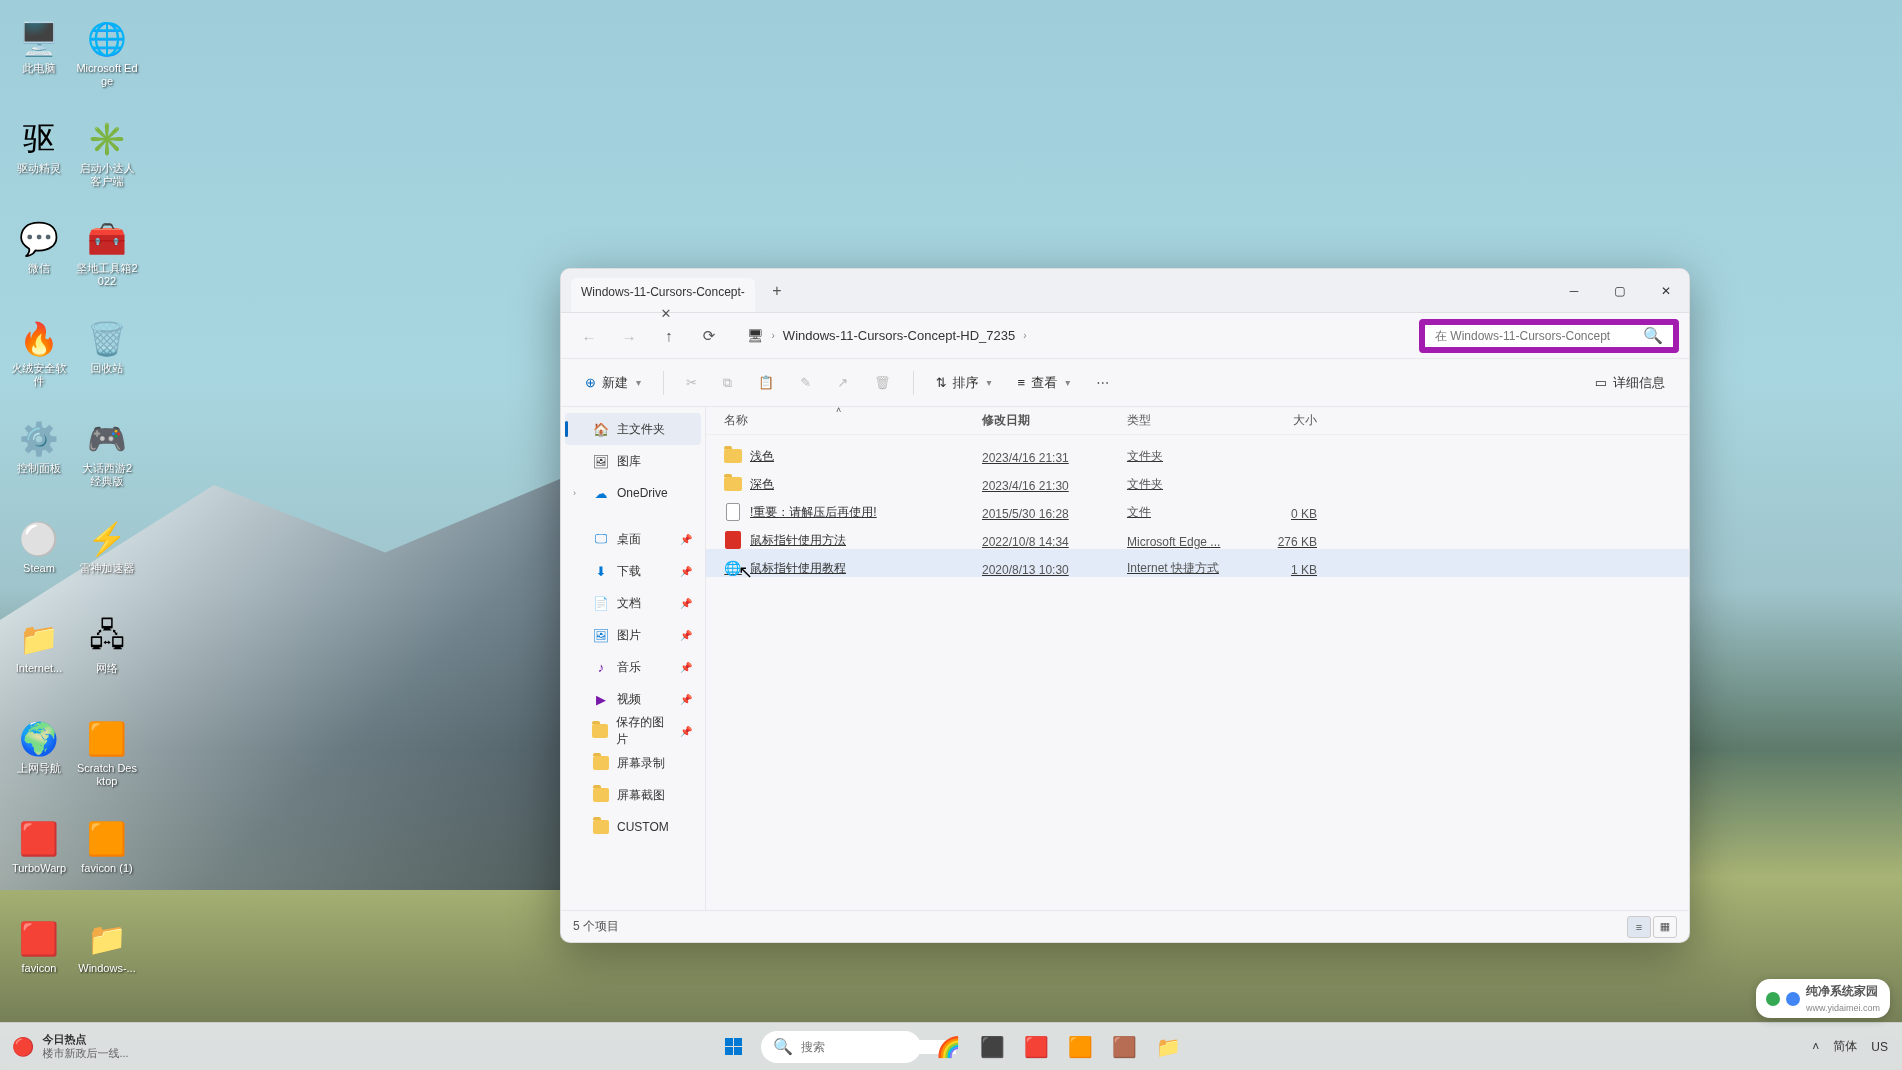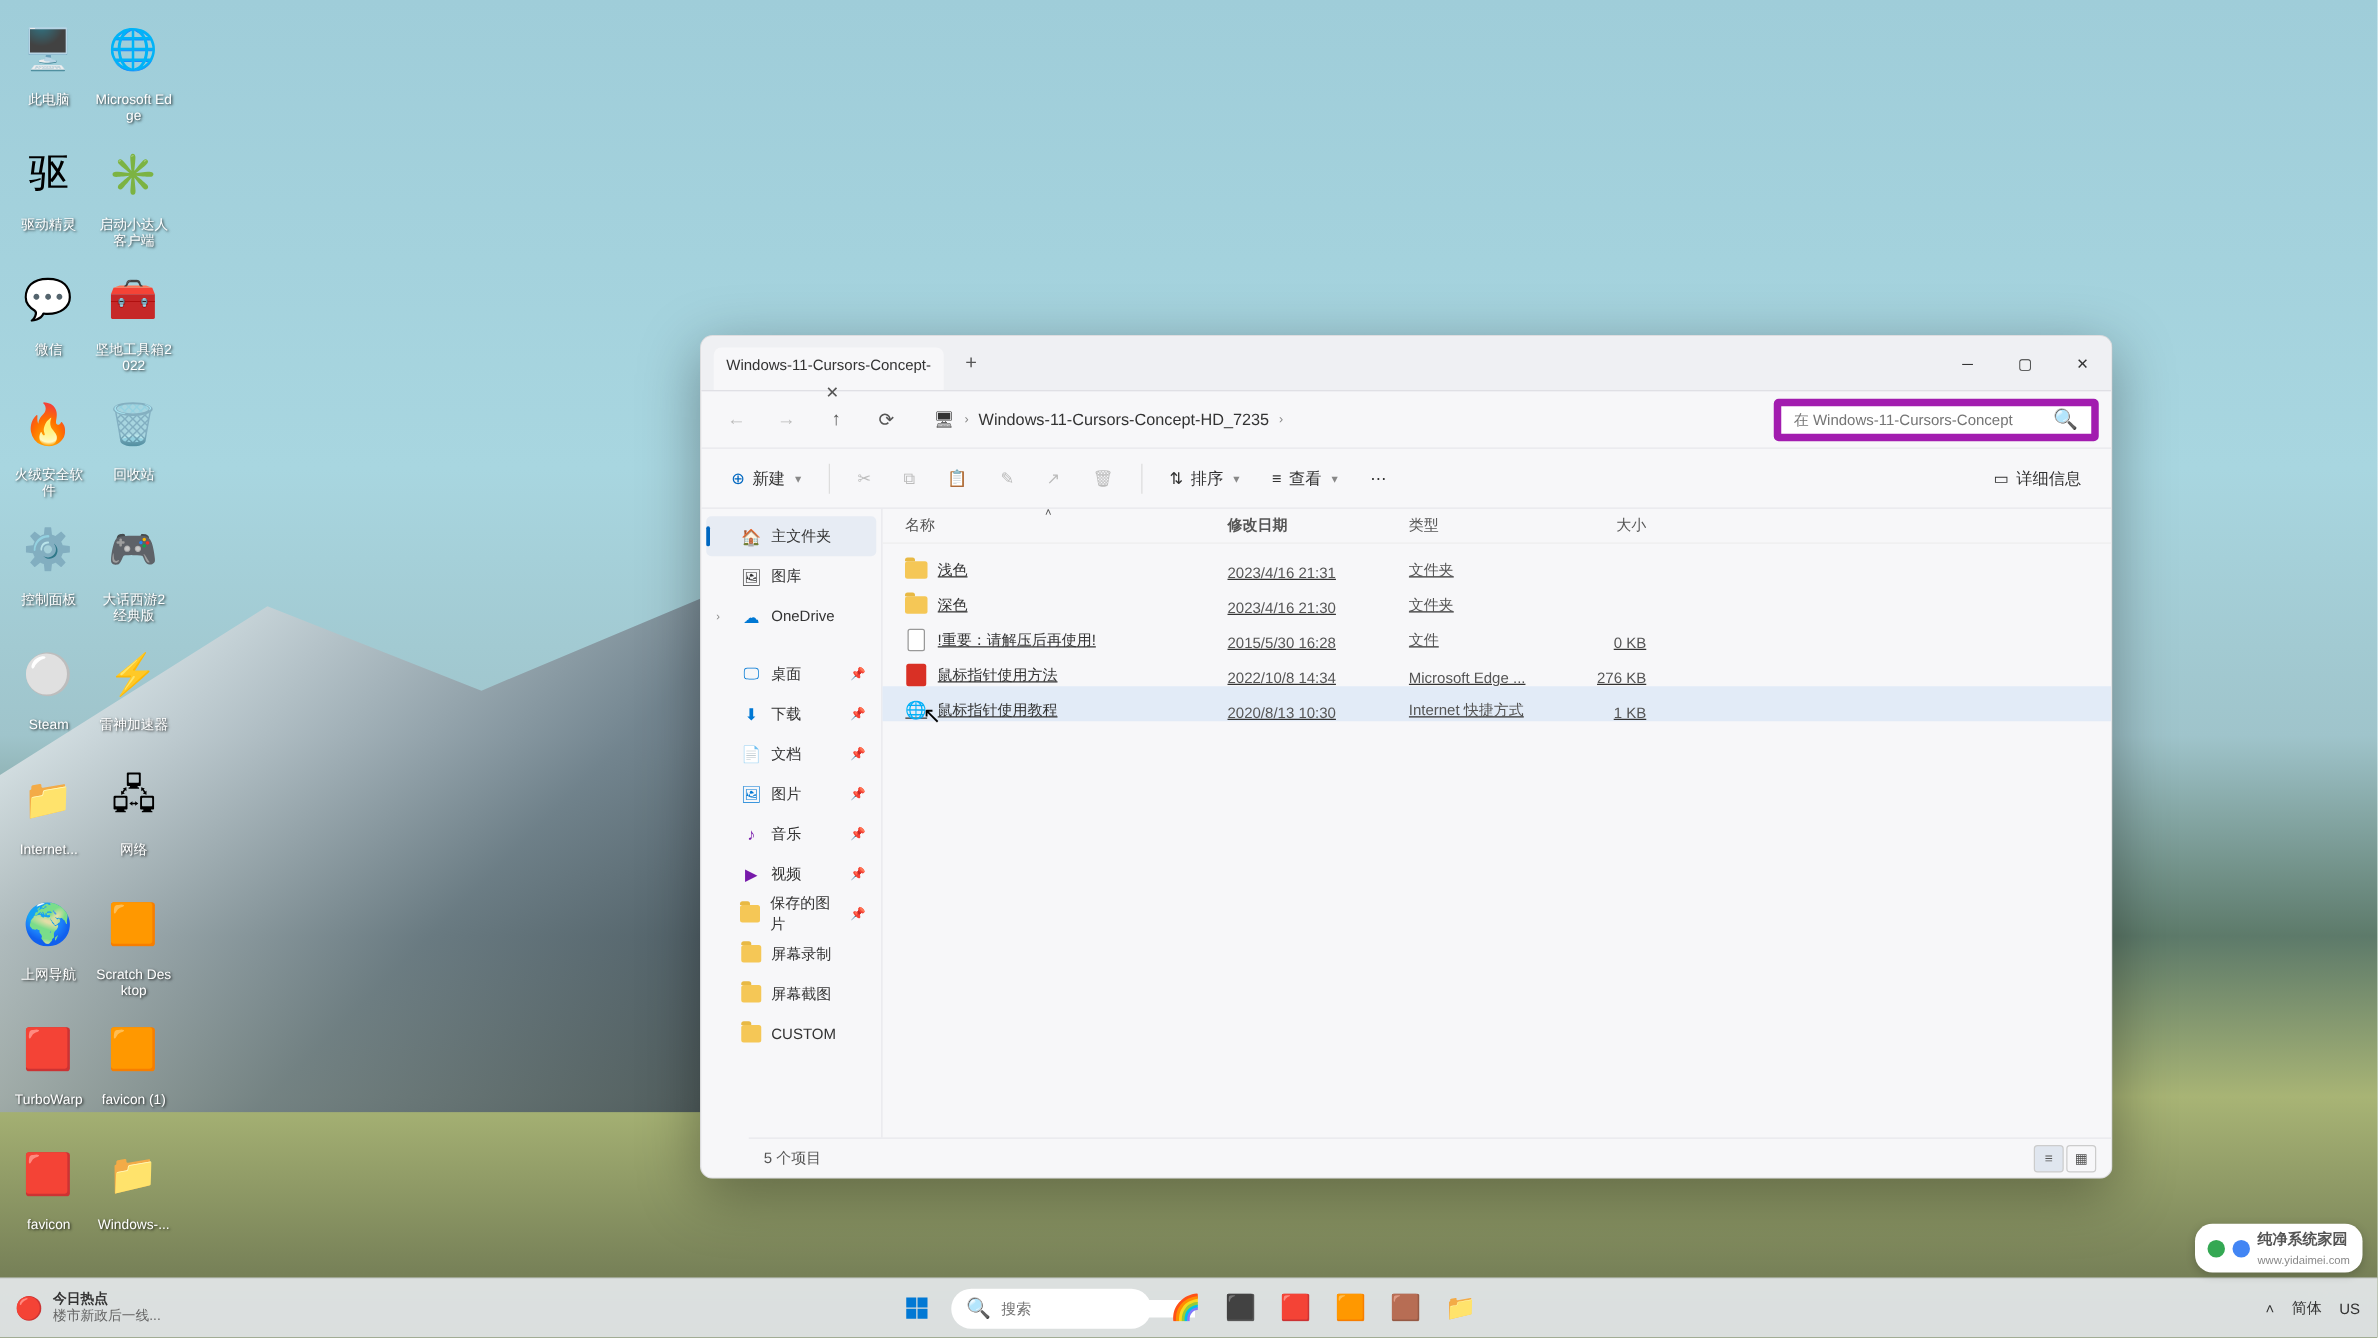--- a/index.html
+++ b/index.html
@@ -3,21 +3,21 @@
 <meta charset="utf-8">
 <style>
 * { margin: 0; padding: 0; box-sizing: border-box; font-family: 'Segoe UI', 'Microsoft YaHei', sans-serif; }
 body { width: 1902px; height: 1070px; overflow: hidden; position: relative; background: linear-gradient(to bottom, #a8d4e0 0%, #b5dde5 55%, #8fa870 85%, #6b8355 100%); }
 .wallpaper { position: absolute; inset: 0; background: linear-gradient(180deg, #9fcdd9 0%, #a8d6e0 35%, #9fc4cb 55%, #5d7a6a 70%, #a8b475 82%, #656e4d 100%); }
 .wallpaper::before { content: ''; position: absolute; left: 0; bottom: 180px; width: 45%; height: 450px; background: linear-gradient(135deg, #e8eef0 10%, #6b7a85 50%, #3d4a55 80%); clip-path: polygon(0 40%, 25% 10%, 45% 25%, 70% 5%, 100% 45%, 100% 100%, 0 100%); opacity: 0.85; }
 
 .desktop-icons { position: absolute; top: 10px; left: 5px; display: grid; grid-template-columns: repeat(2, 68px); grid-auto-rows: 100px; gap: 0; }
 .desk-icon { display: flex; flex-direction: column; align-items: center; justify-content: start; padding-top: 8px; cursor: pointer; border-radius: 2px; }
 .desk-ico-img { width: 42px; height: 42px; display: flex; align-items: center; justify-content: center; font-size: 32px; }
-.desk-ico-lbl { color: #fff; font-size: 11px; text-align: center; text-shadow: 1px 1px 2px rgba(0,0,0,0.8); margin-top: 14px; line-height: 1.2; word-break: break-all; max-width: 64px; }
+.desk-ico-lbl { color: #fff; font-size: 11px; text-align: center; text-shadow: 1px 1px 2px rgba(0,0,0,0.8); margin-top: 2px; line-height: 1.2; word-break: break-all; max-width: 64px; }
 
 .explorer { position: absolute; left: 560px; top: 268px; width: 1130px; height: 675px; background: #f7f7f9; border-radius: 10px; box-shadow: 0 12px 48px rgba(0,0,0,0.35); display: flex; flex-direction: column; overflow: hidden; border: 1px solid rgba(0,0,0,0.1); }
 .titlebar { height: 44px; display: flex; align-items: center; background: #eff0f3; border-bottom: 1px solid #e0e0e5; }
 .tab { display: flex; align-items: center; height: 34px; margin: 8px 0 0 10px; padding: 0 10px; background: #f7f7f9; border-radius: 6px 6px 0 0; gap: 7px; font-size: 12px; color: #333; flex-direction: column; }
 .tab-icon { width: 16px; height: 16px; background: #f5c756; border-radius: 2px; }
 .tab-close { width: 16px; height: 16px; display: flex; align-items: center; justify-content: center; color: #555; cursor: pointer; font-size: 13px; margin-left: 6px; }
 .new-tab { width: 32px; height: 32px; display: flex; align-items: center; justify-content: center; color: #555; cursor: pointer; font-size: 16px; margin-left: 6px; }
 .winctrls { margin-left: auto; display: flex; }
 .winbtn { width: 46px; height: 44px; display: flex; align-items: center; justify-content: center; cursor: pointer; color: #333; font-size: 12px; }
 
@@ -54,21 +54,21 @@
 .col-size { flex: 0 0 80px; text-align: right; padding-right: 10px; }
 .filelist { flex: 1; padding: 2px 0; }
 .row { display: flex; align-items: flex-end; height: 28px; padding-left: 18px; font-size: 12px; color: #333; cursor: pointer; text-decoration: underline; }
 .row.hov { background: #e2ebf7; }
 .fico { width: 18px; height: 18px; margin-right: 8px; display: flex; align-items: center; justify-content: center; font-size: 14px; }
 .fname { flex: 0 0 232px; white-space: nowrap; overflow: hidden; text-overflow: ellipsis; }
 .fdate { flex: 0 0 145px; color: #555; }
 .ftype { flex: 0 0 120px; color: #555; white-space: nowrap; overflow: hidden; text-overflow: ellipsis; }
 .fsize { flex: 0 0 80px; text-align: right; color: #555; padding-right: 10px; }
 
-.statusbar { height: 32px; border-top: 1px solid #e8e8ec; display: flex; align-items: center; padding: 0 12px; font-size: 12px; color: #555; margin-left: 38px; }
+.statusbar { height: 32px; border-top: 1px solid #e8e8ec; display: flex; align-items: center; padding: 0 12px; font-size: 12px; color: #555; }
 .viewbtns { margin-left: auto; display: flex; gap: 2px; }
 .viewbtn { width: 24px; height: 22px; display: flex; align-items: center; justify-content: center; border: 1px solid #ccc; border-radius: 3px; cursor: pointer; font-size: 11px; }
 .viewbtn.active { background: #e0e6ef; }
 
 .taskbar { position: absolute; bottom: 0; left: 0; right: 0; height: 48px; background: rgba(235,238,242,0.88); backdrop-filter: blur(20px); display: flex; align-items: center; border-top: 1px solid rgba(0,0,0,0.08); }
 .tb-widgets { display: flex; align-items: center; gap: 8px; padding: 0 12px; cursor: pointer; }
 .tb-wtxt { font-size: 11px; color: #333; line-height: 1.2; }
 .tb-center { position: absolute; left: 50%; transform: translateX(-50%); display: flex; align-items: center; gap: 4px; }
 .tb-btn { width: 40px; height: 40px; display: flex; align-items: center; justify-content: center; border-radius: 4px; cursor: pointer; font-size: 20px; }
 .tb-search { display: flex; align-items: center; height: 32px; width: 160px; background: #fff; border-radius: 16px; padding: 0 12px; gap: 8px; margin: 0 4px; }

